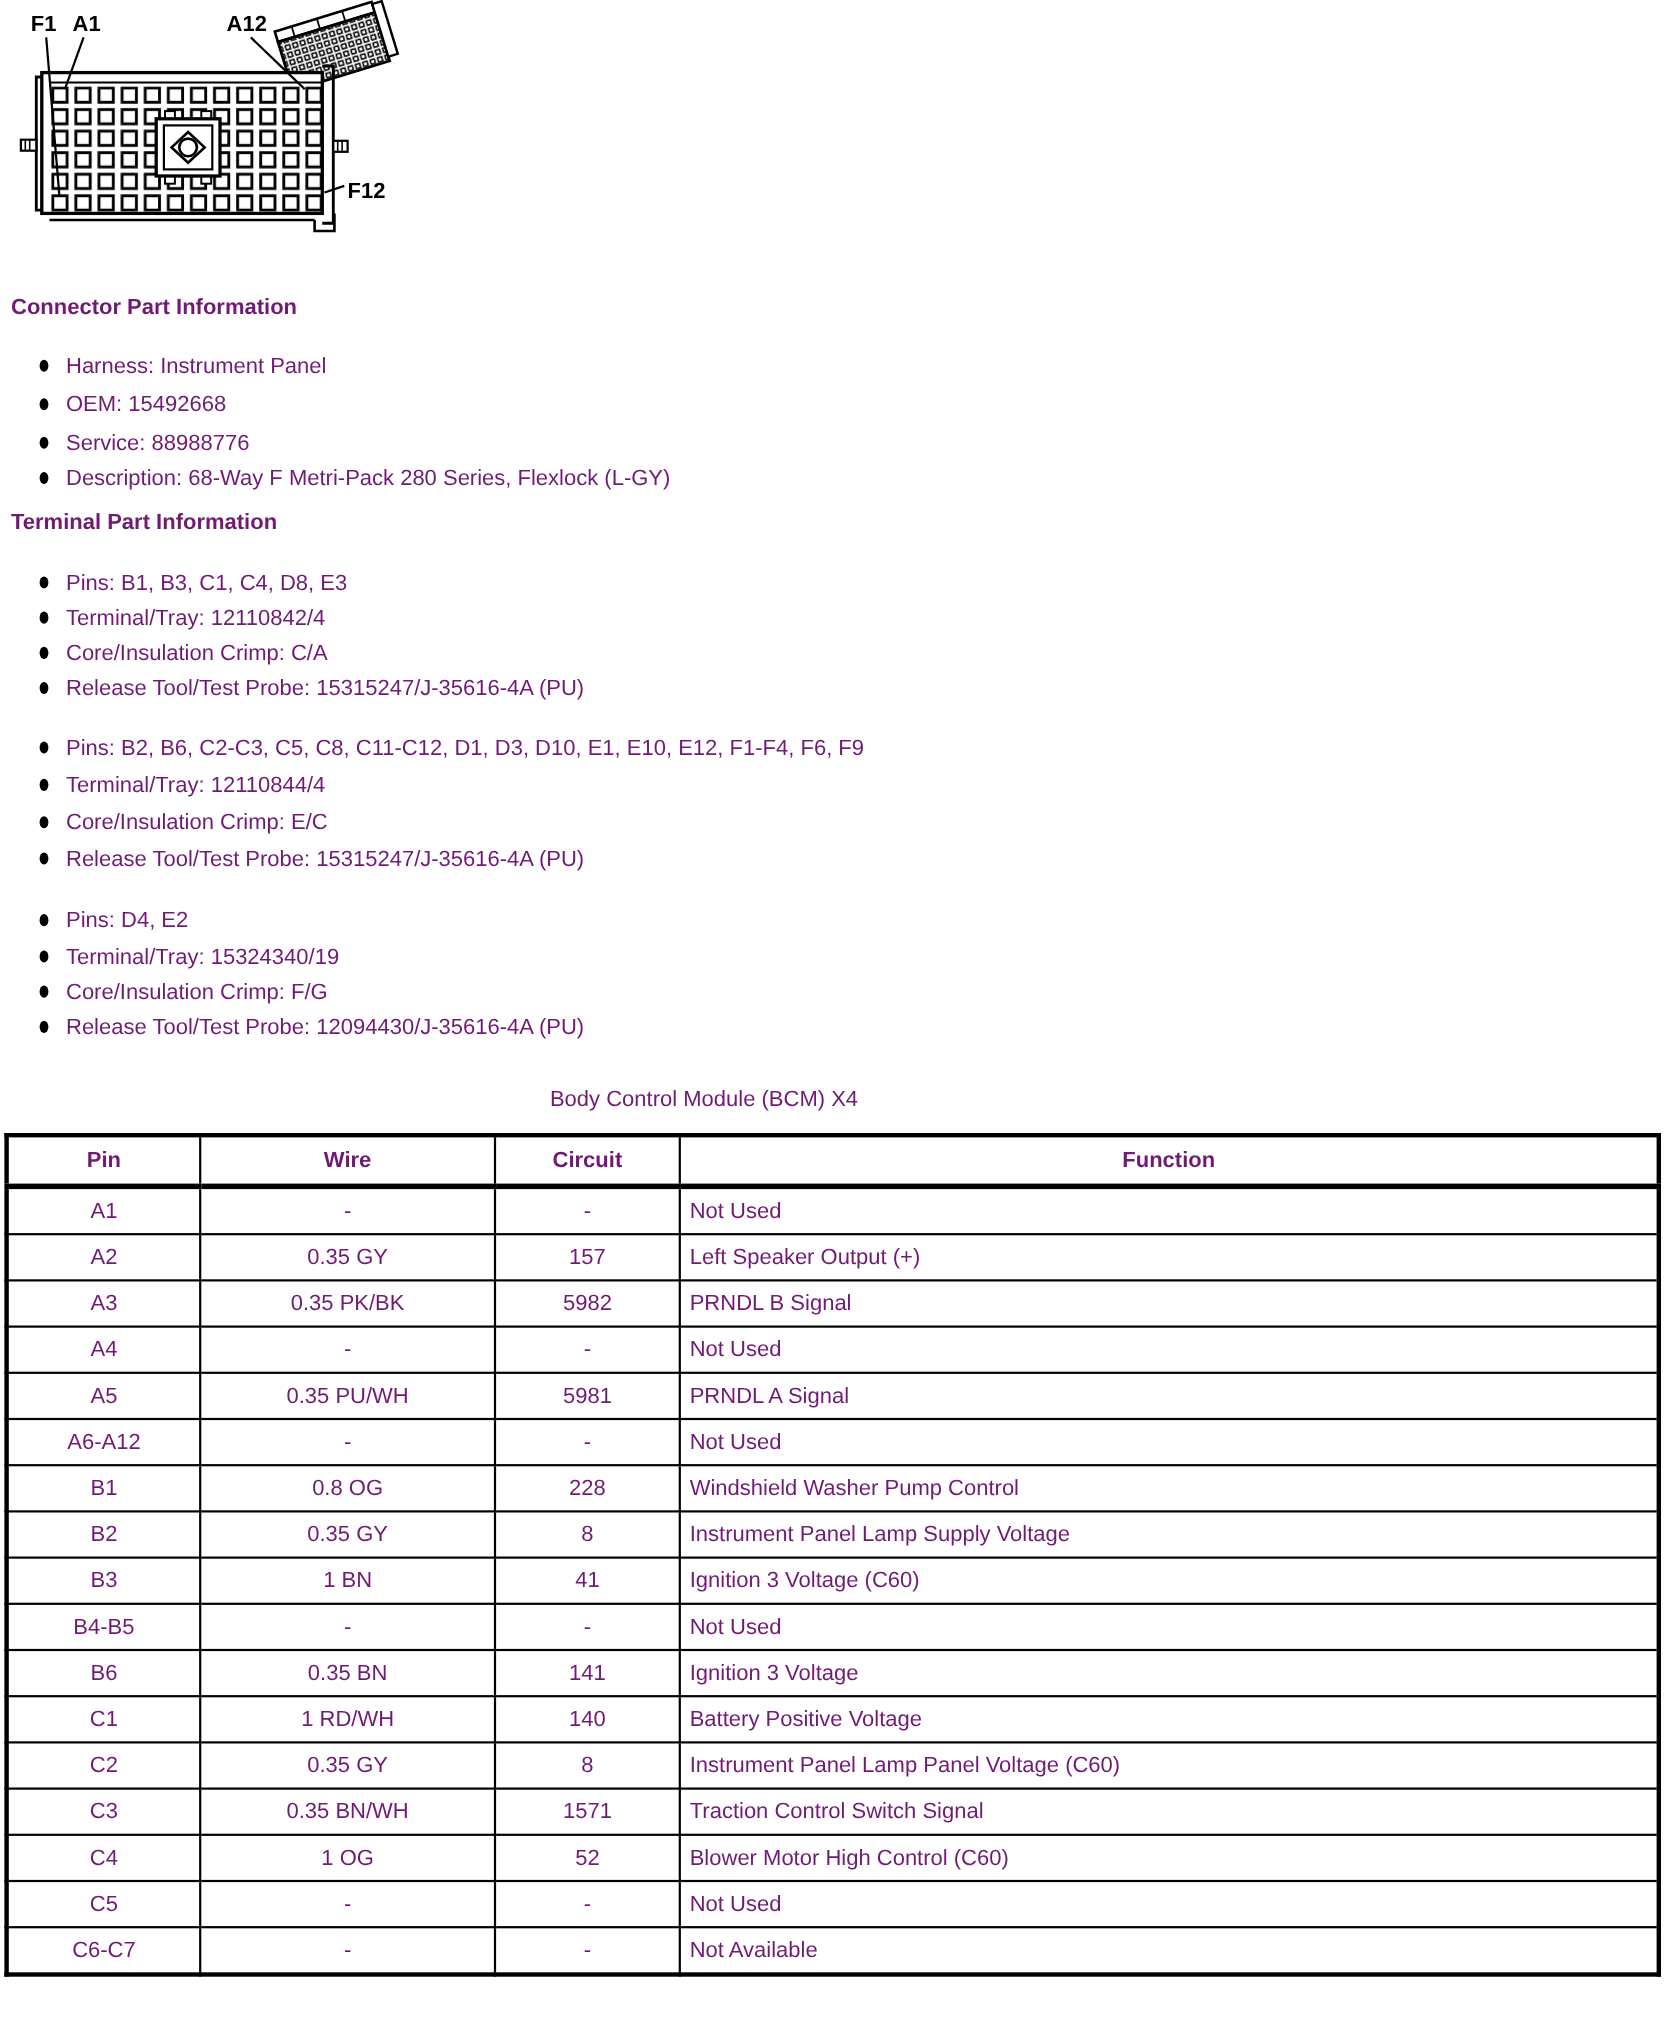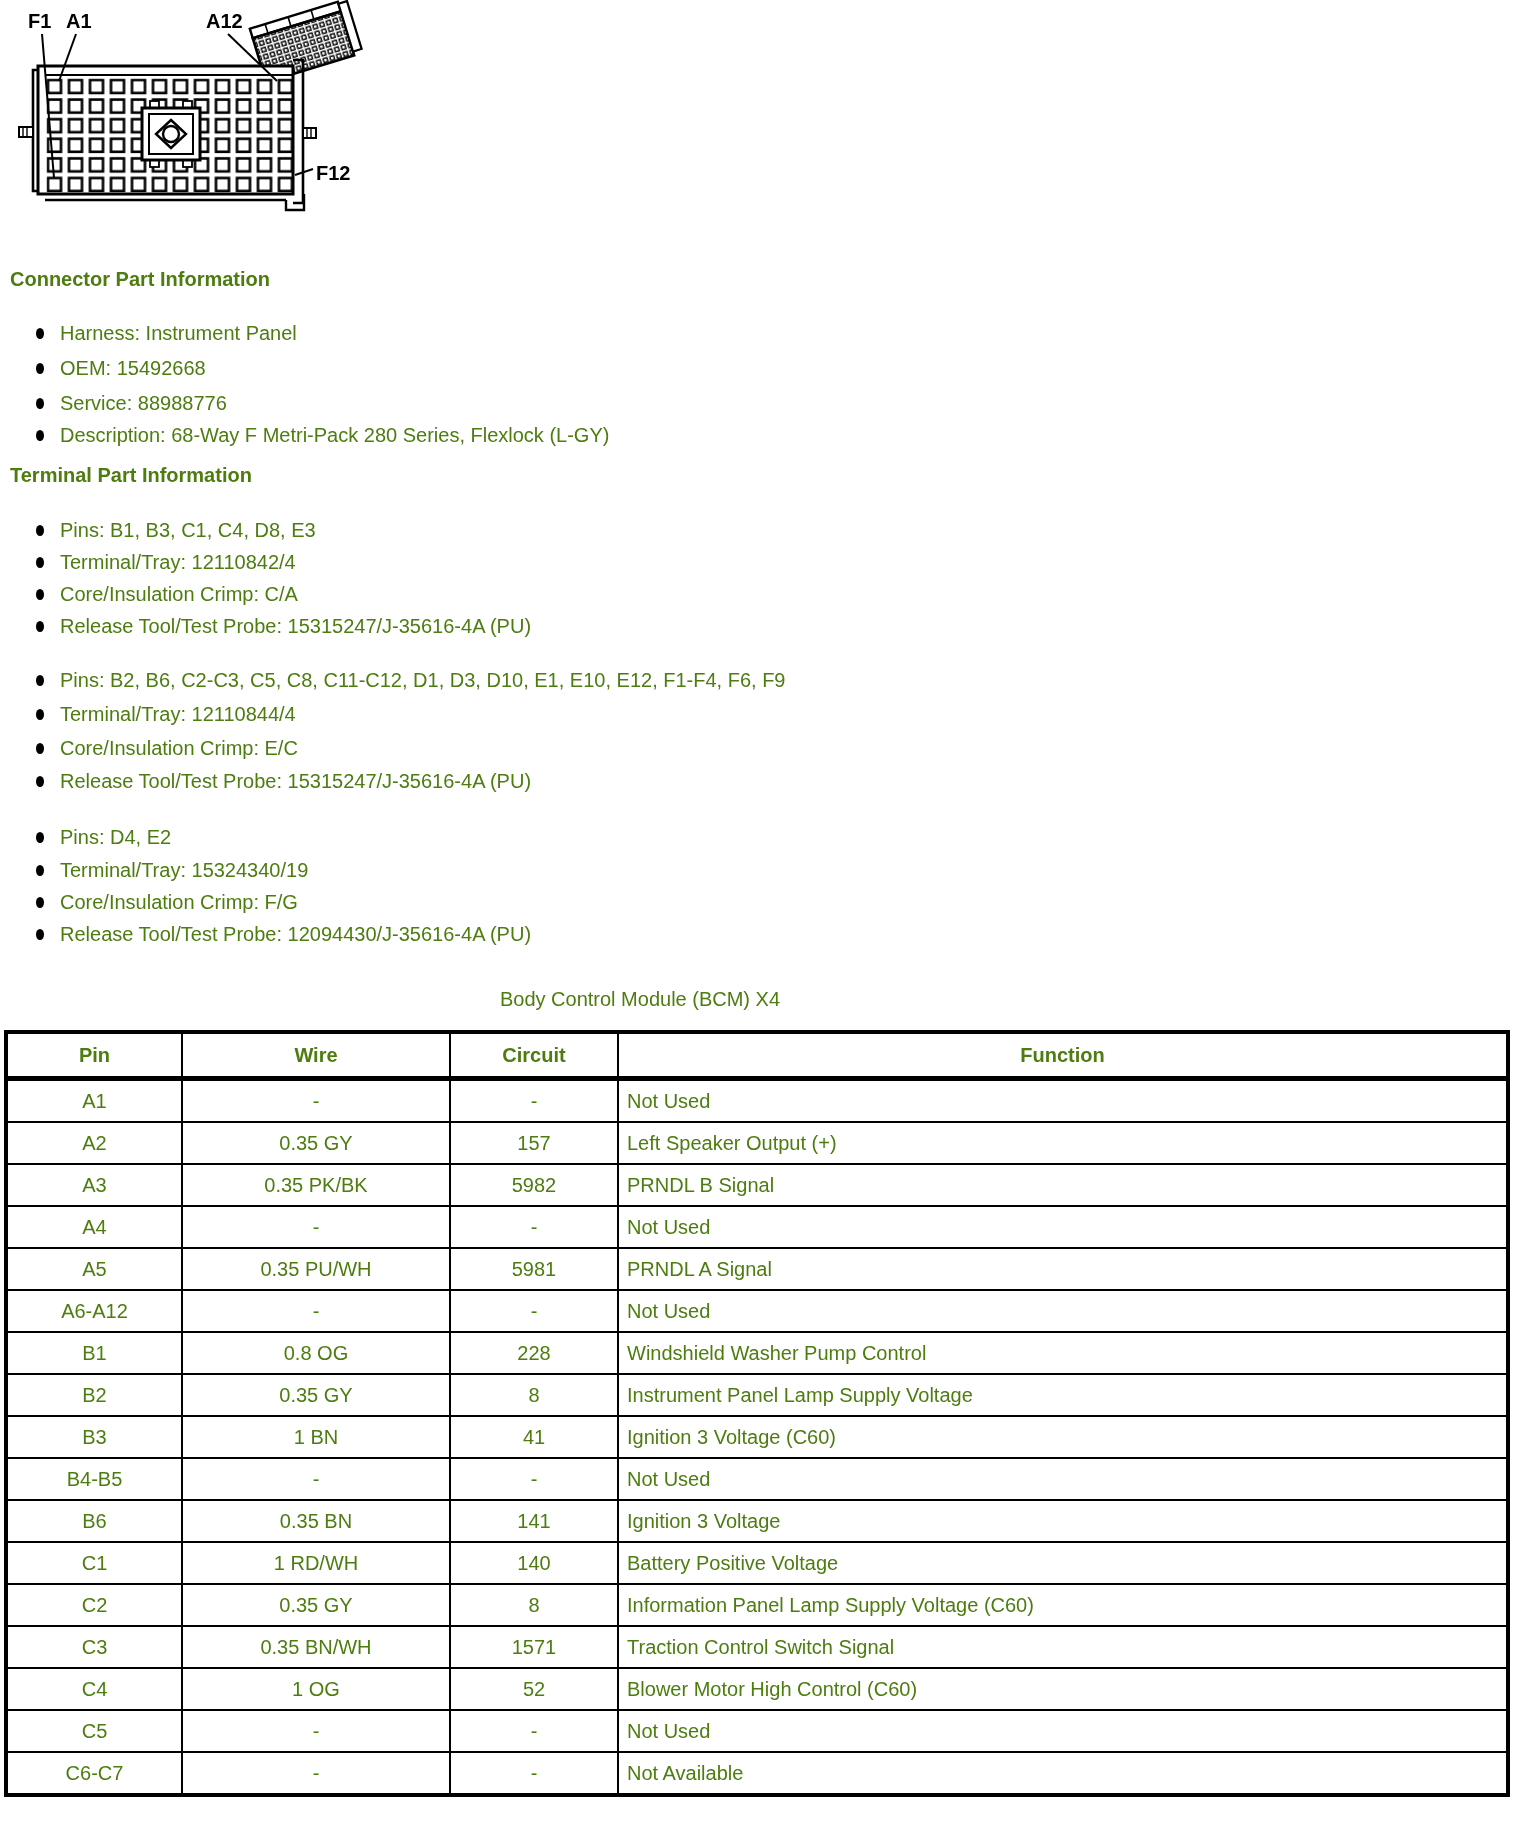--- a/index.html
+++ b/index.html
@@ -1,21 +1,21 @@
 <!DOCTYPE html>
 <html><head>
 <meta charset="utf-8">
 <style>
   html,body{margin:0;padding:0;background:#ffffff;}
   #page{
     position:relative;
     width:1520px;height:1846px;
     background:#ffffff;
     font-family:"Liberation Sans", sans-serif;
-    color:#4d7c0f;
+    color:#701a75;
     overflow:hidden;
   }
   .heading{
     position:absolute;left:10px;
     font-size:20px;font-weight:bold;line-height:23px;
     white-space:nowrap;
   }
   .bullet{
     position:absolute;left:36px;
     font-size:20px;line-height:23px;white-space:nowrap;
@@ -224,21 +224,21 @@
       <tr>
           <td>C1</td>
           <td>1 RD/WH</td>
           <td>140</td>
           <td class="fn">Battery Positive Voltage</td>
         </tr>
       <tr>
           <td>C2</td>
           <td>0.35 GY</td>
           <td>8</td>
-          <td class="fn">Information Panel Lamp Supply Voltage (C60)</td>
+          <td class="fn">Instrument Panel Lamp Panel Voltage (C60)</td>
         </tr>
       <tr>
           <td>C3</td>
           <td>0.35 BN/WH</td>
           <td>1571</td>
           <td class="fn">Traction Control Switch Signal</td>
         </tr>
       <tr>
           <td>C4</td>
           <td>1 OG</td>

